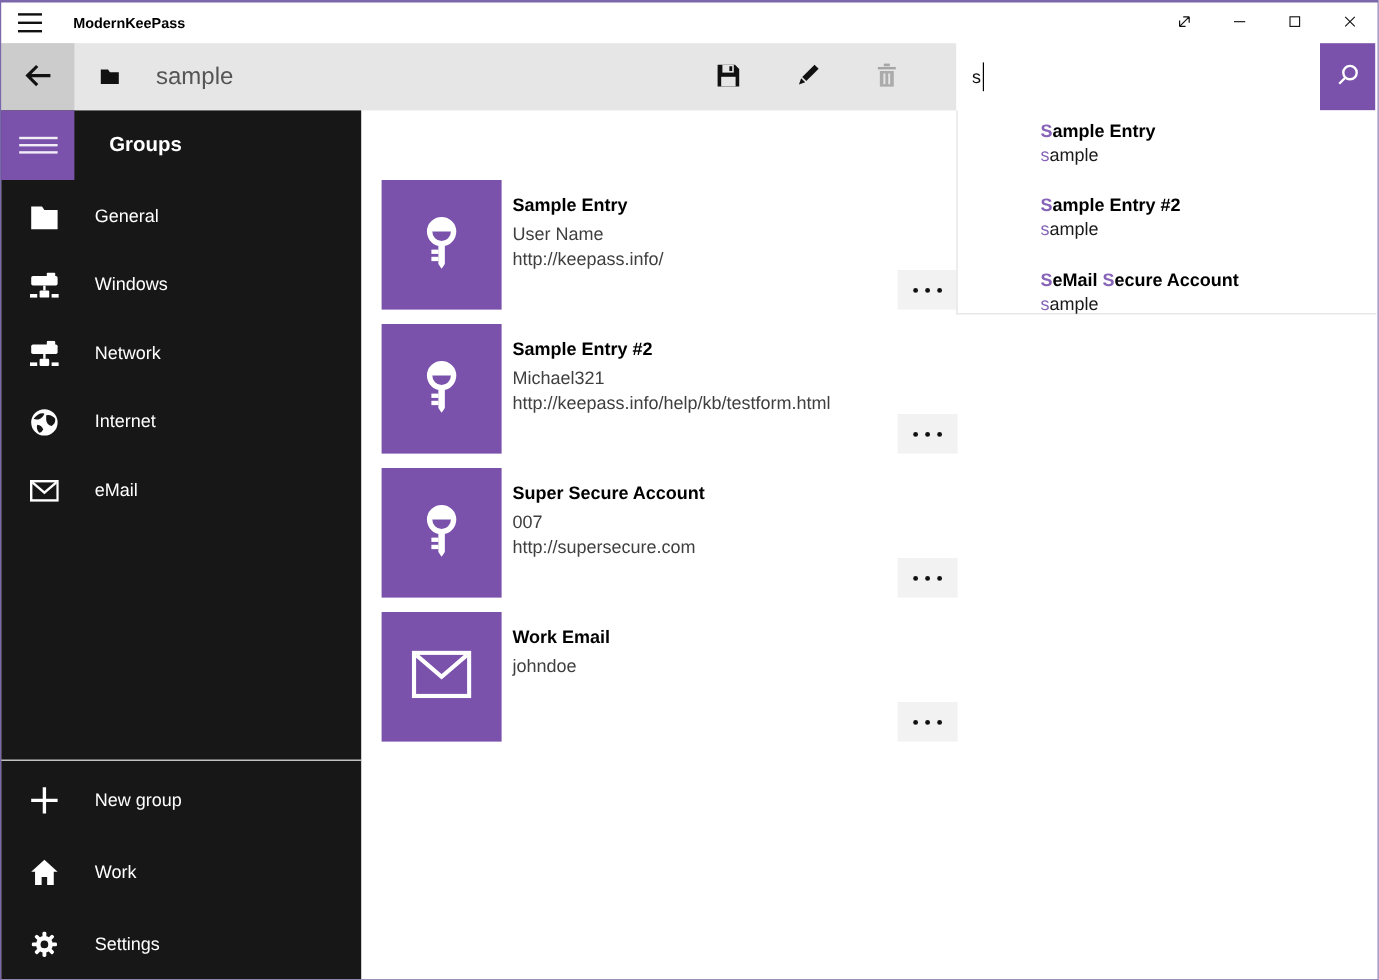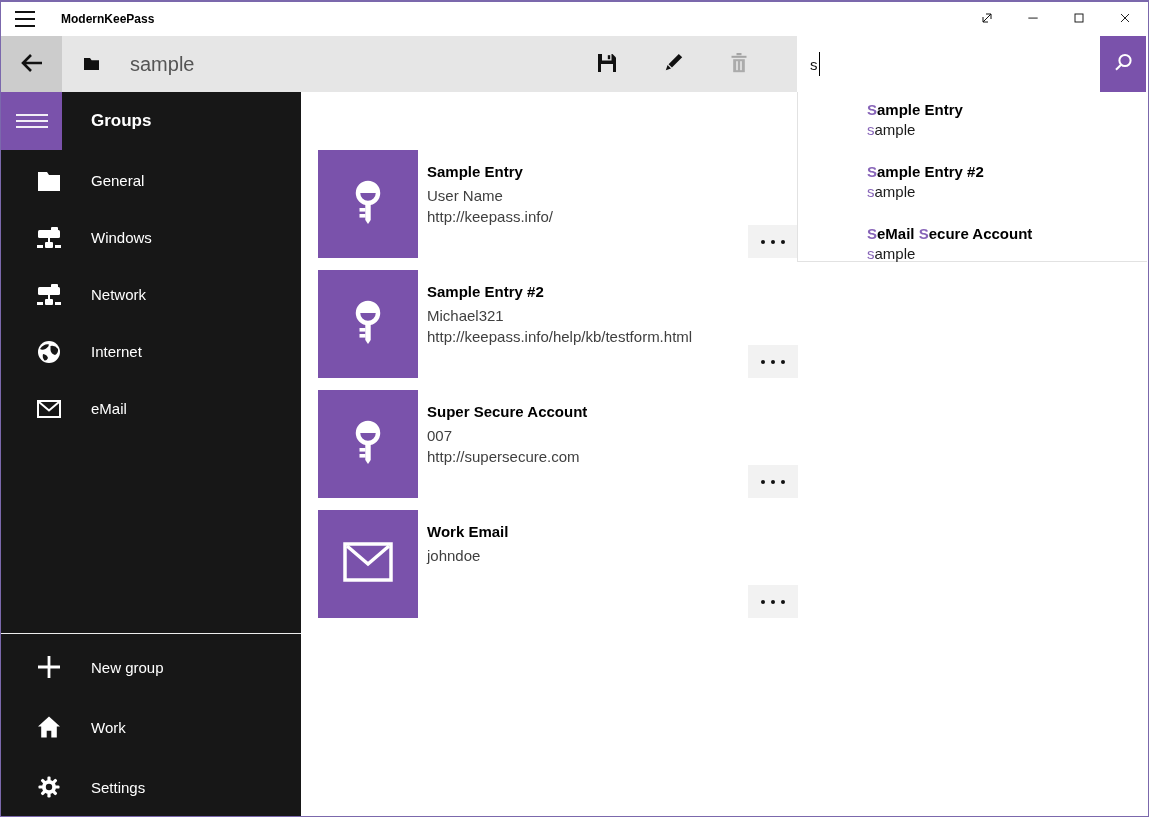--- a/index.html
+++ b/index.html
@@ -58,21 +58,21 @@
     cursor: pointer; }
   
   .sidebar { position: absolute; left: 1px; top: 92px; width: 300px; height: 724px; background: #171717; }
   .nav-hamburger { position: absolute; left: 0; top: 0; width: 61px; height: 58px;
     background: #7a52ab; border: none; display: flex; flex-direction: column;
     align-items: center; justify-content: center; gap: 3.5px; cursor: pointer; }
   .nav-hamburger span { display: block; width: 32px; height: 2.5px; background: #f2eef7; }
   .sidebar-heading { position: absolute; left: 90px; top: 18px; line-height: 22px;
     font-size: 17px; font-weight: bold; color: #fff; }
   .nav-list { position: absolute; left: 0; right: 0; top: 60px; }
-  .nav-item { height: 57px; display: flex; align-items: center; padding-left: 36px; cursor: pointer; }
+  .nav-item { height: 57px; display: flex; align-items: center; padding-left: 24px; cursor: pointer; }
   .nav-icon { width: 24px; height: 24px; display: flex; align-items: center; justify-content: center; }
   .nav-label { margin-left: 30px; font-size: 15px; color: #fff; }
   .sidebar-sep { position: absolute; left: 0; right: 0; top: 541px; height: 1px; background: #ededed; }
   .action-list { position: absolute; left: 0; right: 0; top: 545px; }
   .action-list .nav-item { height: 60px; }
   .action-list .nav-label { font-weight: normal; }
   
   .entries { position: absolute; left: 318px; top: 150px; width: 520px; height: 600px; }
   .entry { position: absolute; left: 0; width: 520px; height: 108px; cursor: pointer; }
   .tile { position: absolute; left: 0; top: 0; width: 100px; height: 108px; background: #7a52ab;

